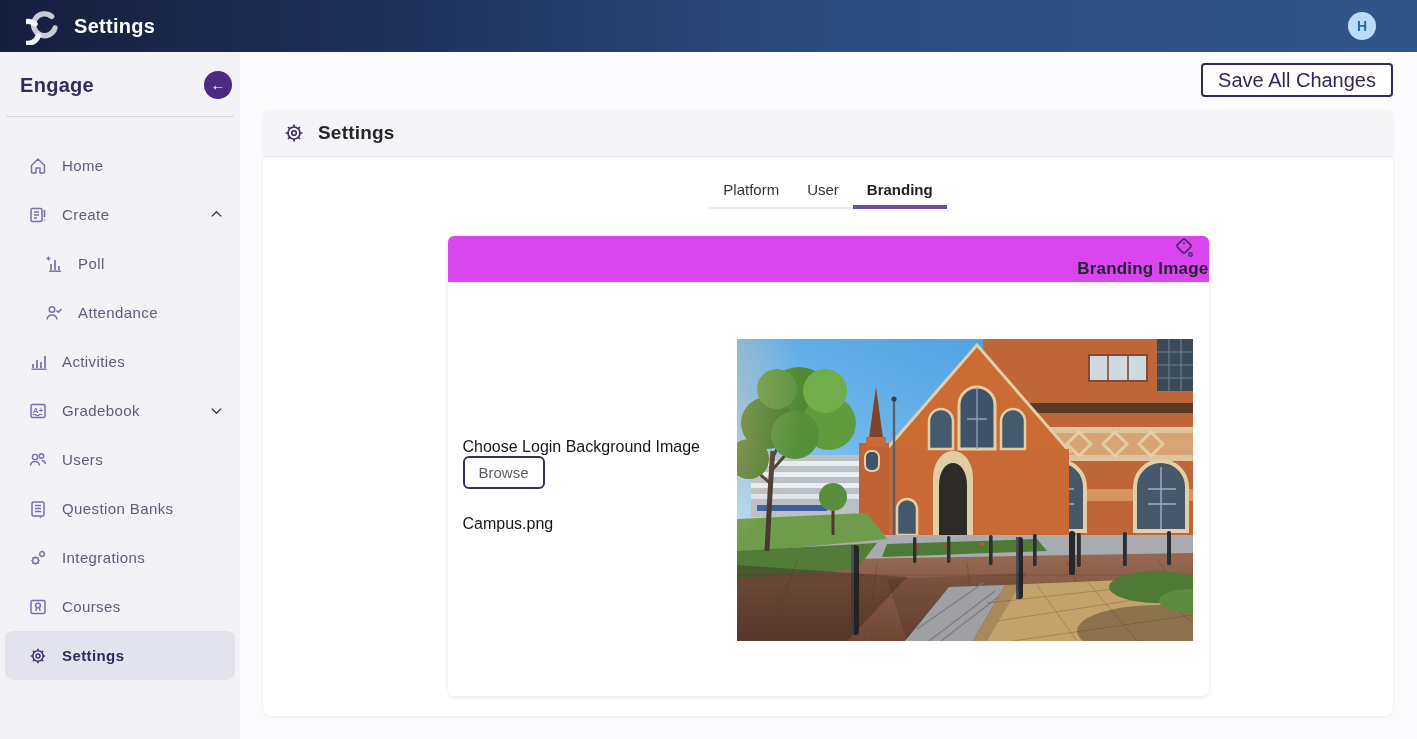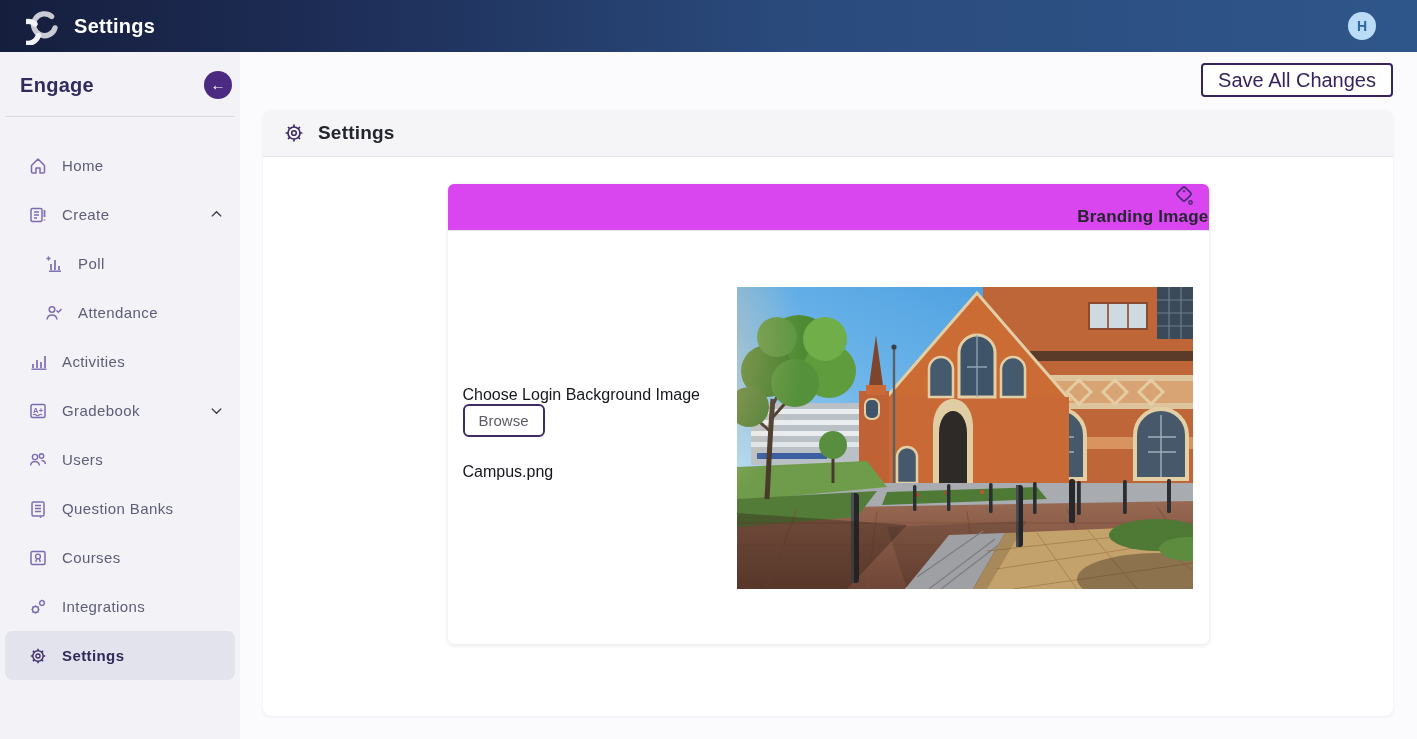--- a/index.html
+++ b/index.html
@@ -189,38 +189,38 @@
             <path d="M7 6.5h6M7 9.5h6M7 12.5h6" stroke="#7e6cb2" stroke-width="1.3"></path>
             <path d="M12.5 17.5v1.5" stroke="#7e6cb2" stroke-width="1.6"></path>
           </svg>
       </span>
       <span>Question Banks</span>
     </div>
 
     <div class="nav-item">
       <span class="nav-icon">
         <svg viewBox="0 0 20 20">
-            <rect x="3" y="3.5" width="14" height="13" rx="1.5" fill="none" stroke="#7e6cb2" stroke-width="1.5"></rect>
-            <circle cx="10" cy="8.5" r="2.4" fill="none" stroke="#7e6cb2" stroke-width="1.4"></circle>
-            <path d="M8.6 10.8 7.8 14M11.4 10.8l.8 3.2" fill="none" stroke="#7e6cb2" stroke-width="1.4"></path>
-          </svg>
-      </span>
-      <span>Courses</span>
-    </div>
-
-    <div class="nav-item">
-      <span class="nav-icon">
-        <svg viewBox="0 0 20 20">
           <circle cx="7.5" cy="12.5" r="3" fill="none" stroke="#7e6cb2" stroke-width="1.4"></circle>
           <path d="M7.5 8.3v1.2M7.5 15.5v1.2M3.3 12.5h1.2M10.5 12.5h1.2M4.5 9.5l.9.9M9.6 14.6l.9.9M10.5 9.5l-.9.9M5.4 14.6l-.9.9" stroke="#7e6cb2" stroke-width="1.2"></path>
           <circle cx="14" cy="6" r="2.3" fill="none" stroke="#7e6cb2" stroke-width="1.3"></circle>
           <path d="M14 2.8v1M14 8.2v1M10.8 6h1M16.2 6h1M11.8 3.8l.7.7M15.5 7.5l.7.7M16.2 3.8l-.7.7M12.5 7.5l-.7.7" stroke="#7e6cb2" stroke-width="1.1"></path>
         </svg>
       </span>
       <span>Integrations</span>
+    </div>
+
+    <div class="nav-item">
+      <span class="nav-icon">
+        <svg viewBox="0 0 20 20">
+            <rect x="3" y="3.5" width="14" height="13" rx="1.5" fill="none" stroke="#7e6cb2" stroke-width="1.5"></rect>
+            <circle cx="10" cy="8.5" r="2.4" fill="none" stroke="#7e6cb2" stroke-width="1.4"></circle>
+            <path d="M8.6 10.8 7.8 14M11.4 10.8l.8 3.2" fill="none" stroke="#7e6cb2" stroke-width="1.4"></path>
+          </svg>
+      </span>
+      <span>Courses</span>
     </div>
 
     <div class="nav-item active">
       <span class="nav-icon">
         <svg viewBox="0 0 20 20">
           <circle cx="10" cy="10" r="5.2" fill="none" stroke="#42306b" stroke-width="1.5"></circle>
           <circle cx="10" cy="10" r="2" fill="none" stroke="#42306b" stroke-width="1.4"></circle>
           <path d="M10 2.8v2M10 15.2v2M2.8 10h2M15.2 10h2M4.9 4.9l1.4 1.4M13.7 13.7l1.4 1.4M15.1 4.9l-1.4 1.4M6.3 13.7l-1.4 1.4" stroke="#42306b" stroke-width="1.5"></path>
         </svg>
       </span>
@@ -241,20 +241,25 @@
       <span class="hdr-icon">
         <svg viewBox="0 0 22 22">
           <circle cx="11" cy="11" r="6" fill="none" stroke="#3e2b63" stroke-width="1.7"></circle>
           <circle cx="11" cy="11" r="2.3" fill="none" stroke="#3e2b63" stroke-width="1.6"></circle>
           <path d="M11 2.6v2.4M11 17v2.4M2.6 11h2.4M17 11h2.4M5 5l1.7 1.7M15.3 15.3 17 17M17 5l-1.7 1.7M6.7 15.3 5 17" stroke="#3e2b63" stroke-width="1.7"></path>
         </svg>
       </span>
       <h1 class="panel-title">Settings</h1>
     </header>
 
+    <div class="tabs">
+      <div class="tab">Platform</div>
+      <div class="tab">User</div>
+      <div class="tab active">Branding</div>
+    </div>
 
     <div class="card">
       <header class="card-header">
         <span class="hdr-icon">
           <svg viewBox="0 0 23 23">
             <g transform="rotate(45 10 10)">
               <rect x="4.5" y="4.5" width="11" height="11" rx="2.2" fill="none" stroke="#4a2a75" stroke-width="1.7"></rect>
               <circle cx="8" cy="8" r="1.1" fill="#4a2a75"></circle>
             </g>
             <circle cx="16.5" cy="18.5" r="1.7" fill="none" stroke="#4a2a75" stroke-width="1.5"></circle>

